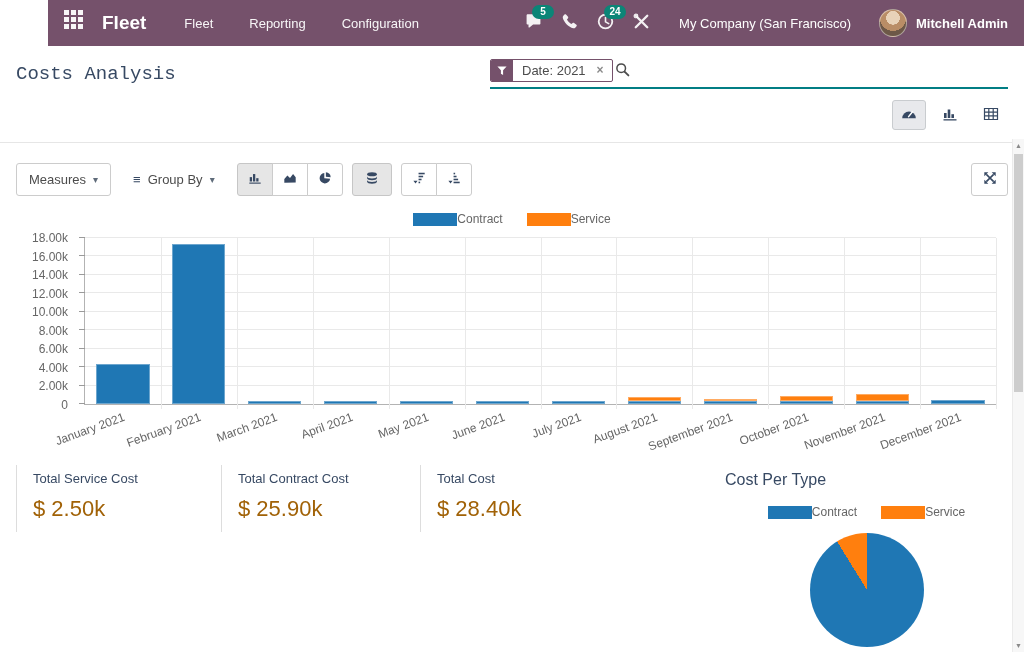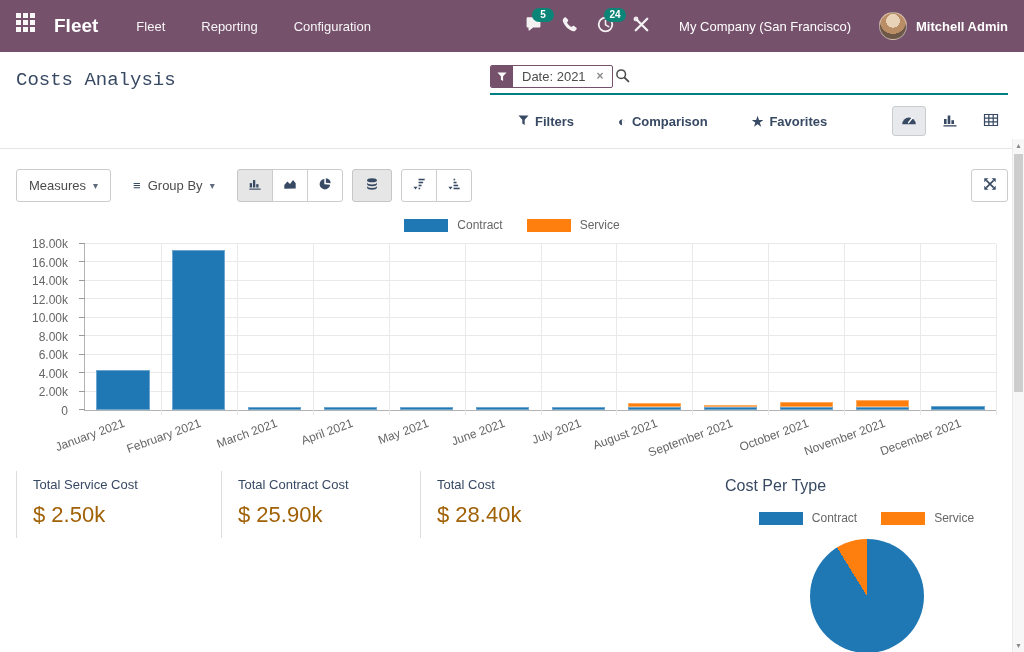--- a/index.html
+++ b/index.html
@@ -1,19 +1,19 @@
 <!DOCTYPE html>
 <html><head>
 <meta charset="utf-8">
 <style>
   html,body{margin:0;padding:0;}
   body{width:1024px;height:652px;overflow:hidden;position:relative;background:#fff;
        font-family:"Liberation Sans", sans-serif;color:#4c4c4c;}
   
-  .topbar{height:52px;background:#75516B;display:flex;align-items:center;padding:0 16px;color:#fff;}
+  .topbar{height:46px;background:#75516B;display:flex;align-items:center;padding:0 16px;color:#fff;margin-left:48px;}
   .apps-btn{width:26px;height:26px;background:transparent;border:none;cursor:pointer;display:grid;
             grid-template-columns:repeat(3,5px);grid-template-rows:repeat(3,5px);gap:2px;padding:0;}
   .apps-btn i{background:#fff;opacity:.95;display:block;}
   .brand{font-size:19px;font-weight:700;margin:0 38px 0 12px;}
   .top-menu{display:flex;gap:36px;font-size:13px;}
   .menu-item{cursor:pointer;opacity:.95;}
   .top-right{margin-left:auto;display:flex;align-items:center;}
   .tb-icon-btn{position:relative;width:36px;height:32px;background:transparent;border:none;cursor:pointer;
                display:flex;align-items:center;justify-content:center;}
   .tb-icon-btn svg{width:17px;height:17px;fill:rgba(255,255,255,.92);}
@@ -62,21 +62,21 @@
   .btn-group{display:inline-flex;}
   .btn-group .btn{border-radius:0;margin-left:-1px;padding:0 10px;}
   .btn-group .btn:first-child{border-radius:3px 0 0 3px;margin-left:0;}
   .btn-group .btn:last-child{border-radius:0 3px 3px 0;}
   .gap{width:9px;}
   .expand-btn{margin-left:auto;width:37px;justify-content:center;padding:0;}
   .caret{font-size:10px;color:#5f6b7a;}
   
   .chart-block{margin-top:16px;position:relative;}
   .legend{display:flex;justify-content:center;align-items:center;gap:24px;font-size:12px;color:#666;}
-  .legend-item{display:flex;align-items:flex-end;gap:9px;cursor:pointer;}
+  .legend-item{display:flex;align-items:flex-end;cursor:pointer;}
   .swatch{width:44px;height:13px;display:inline-block;}
   .plot-wrap{position:relative;margin-top:12px;}
   .y-axis{position:absolute;left:0;top:0;bottom:0;width:62px;}
   .y-tick{position:absolute;right:10px;transform:translateY(50%);font-size:12px;color:#666;}
   .plot{margin-left:68px;margin-right:12px;height:166px;position:relative;
         border-left:1px solid #b3b3b3;border-bottom:1px solid #b3b3b3;}
   .hgrid{position:absolute;left:0;right:0;height:1px;background:#e9e9e9;}
   .vgrid{position:absolute;top:0;bottom:-5px;width:1px;background:#e9e9e9;}
   .tickdash{position:absolute;left:-6px;width:6px;height:1px;background:#9a9a9a;}
   .bar-col{position:absolute;bottom:0;top:0;display:flex;align-items:flex-end;justify-content:center;}
@@ -184,36 +184,20 @@
         <span class="facet-remove">×</span>
       </span>
       <button class="search-btn">
         <svg viewBox="0 0 16 16">
             <circle cx="6.6" cy="6.6" r="4.6" fill="none" stroke="#4c4c4c" stroke-width="1.6"></circle>
             <path d="M10.2 10.2 14.3 14.3" stroke="#4c4c4c" stroke-width="2" stroke-linecap="round"></path>
           </svg>
       </button>
     </div>
     <div class="cp-row2">
-      <div class="filter-menus">
-        <button class="fm-btn">
-          <span><svg viewBox="0 0 12 12">
-                <path d="M.5.5h11L7.3 5.2v5.6L4.7 9.2V5.2z"></path>
-              </svg></span>
-          <span>Filters</span>
-        </button>
-        <button class="fm-btn">
-          <span class="glyph">◐</span>
-          <span>Comparison</span>
-        </button>
-        <button class="fm-btn">
-          <span class="glyph">★</span>
-          <span>Favorites</span>
-        </button>
-      </div>
       <div class="view-switcher">
         <button class="vs-btn active">
           <span>
             <svg viewBox="0 0 16 16">
                 <path d="M1.2 12.2a6.8 6.8 0 1 1 13.6 0z" fill="#374963"></path>
                 <path d="M7.6 10.6 11.5 5.8" stroke="#fff" stroke-width="1.5" stroke-linecap="round"></path>
               </svg>
           </span>
         </button>
         <button class="vs-btn">

